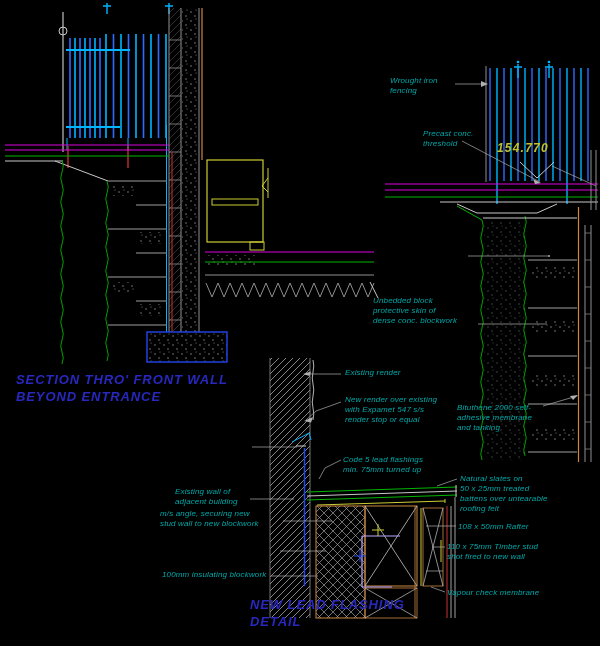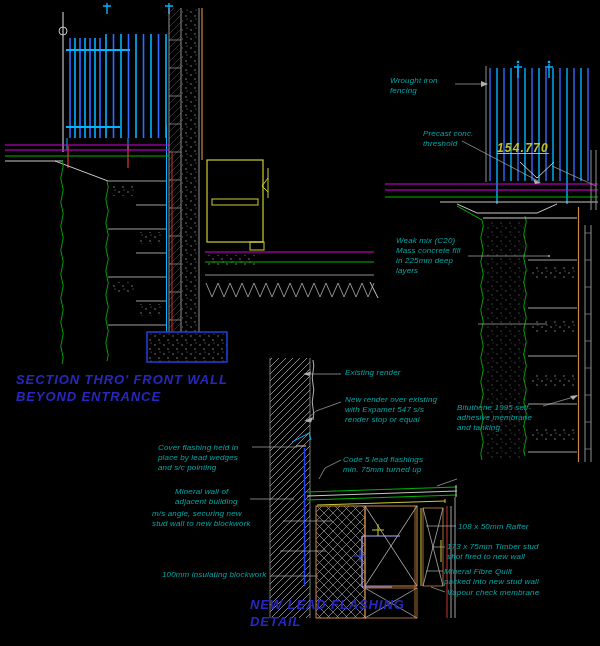--- a/index.html
+++ b/index.html
@@ -11,21 +11,21 @@
   }
   html,body{margin:0;padding:0;background:#111;}
   #canvas{position:relative;width:600px;height:646px;background:var(--bg);overflow:hidden;
           font-family:"Liberation Sans",sans-serif;}
   #canvas svg{position:absolute;left:0;top:0;}
   .lbl{position:absolute;font:italic 8px/10px "Liberation Sans",sans-serif;
        color:var(--label);white-space:pre-line;letter-spacing:.15px;z-index:2;}
   .ttl{position:absolute;font:italic 700 13px/16.5px "Liberation Sans",sans-serif;
        color:var(--title);white-space:pre-line;letter-spacing:.9px;z-index:2;}
   .lvl{position:absolute;font:italic 700 12px/14px "Liberation Sans",sans-serif;
-       color:var(--level);letter-spacing:1.2px;z-index:2;text-decoration:underline;}
+       color:var(--level);letter-spacing:1.2px;z-index:2;}
   
   .cyn{stroke:var(--cyan)} .f2{stroke:var(--fence2)} .mag{stroke:var(--magenta)}
   .grn{stroke:var(--green)} .dg{stroke:var(--squiggle)} .wht{stroke:var(--white)}
   .gry{stroke:var(--gray)} .orn{stroke:var(--orange)} .red{stroke:var(--red)}
   .yel{stroke:var(--yellow)} .blu{stroke:var(--blue)} .vio{stroke:var(--violet)}
   .ldr{stroke:var(--leader);stroke-width:.7}
   .ar{fill:var(--leader);stroke:none}
 </style>
 </head>
 <body>
@@ -209,45 +209,43 @@
       <path d="M445 592L431 587"></path>
     </g>
   </g>
 </svg>
 
 <div class="lbl" style="left:390px;top:76px">Wrought iron
 fencing</div>
 <div class="lbl" style="left:423px;top:129px">Precast conc.
 threshold</div>
 <div class="lvl" style="left:497px;top:141px">154.770</div>
-<div class="lbl" style="left:396px;top:236px">Weak mix (C20)
-Mass concrete fill
-in 225mm deep
-layers</div>
+<div class="lbl" style="left:373px;top:296px">Unbedded block
+protective skin of
+dense conc. blockwork</div>
 <div class="lbl" style="left:345px;top:368px">Existing render</div>
 <div class="lbl" style="left:345px;top:395px">New render over existing
 with Expamet 547 s/s
 render stop or equal</div>
-<div class="lbl" style="left:457px;top:403px">Bituthene 1995 self-
+<div class="lbl" style="left:457px;top:403px">Bituthene 2000 self-
 adhesive membrane
 and tanking</div>
-<div class="lbl" style="left:158px;top:443px">Cover flashing held in
-place by lead wedges
-and s/c pointing</div>
-<div class="lbl" style="left:175px;top:487px">Mineral wall of
+<div class="lbl" style="left:175px;top:487px">Existing wall of
 adjacent building</div>
-<div class="lbl" style="left:152px;top:509px">m/s angle, securing new
+<div class="lbl" style="left:160px;top:509px">m/s angle, securing new
 stud wall to new blockwork</div>
 <div class="lbl" style="left:162px;top:570px">100mm insulating blockwork</div>
 <div class="lbl" style="left:343px;top:455px">Code 5 lead flashings
 min. 75mm turned up</div>
+<div class="lbl" style="left:460px;top:474px">Natural slates on
+50 x 25mm treated
+battens over untearable
+roofing felt</div>
 <div class="lbl" style="left:458px;top:522px">108 x 50mm Rafter</div>
-<div class="lbl" style="left:447px;top:542px">173 x 75mm Timber stud
+<div class="lbl" style="left:447px;top:542px">110 x 75mm Timber stud
 shot fired to new wall</div>
-<div class="lbl" style="left:444px;top:567px">Mineral Fibre Quilt
-packed into new stud wall</div>
 <div class="lbl" style="left:447px;top:588px">Vapour check membrane</div>
 <div class="ttl" style="left:16px;top:372px">SECTION THRO' FRONT WALL
 BEYOND  ENTRANCE</div>
 <div class="ttl" style="left:250px;top:597px">NEW LEAD FLASHING
 DETAIL</div>
 
 </div>
 
 </body></html>

